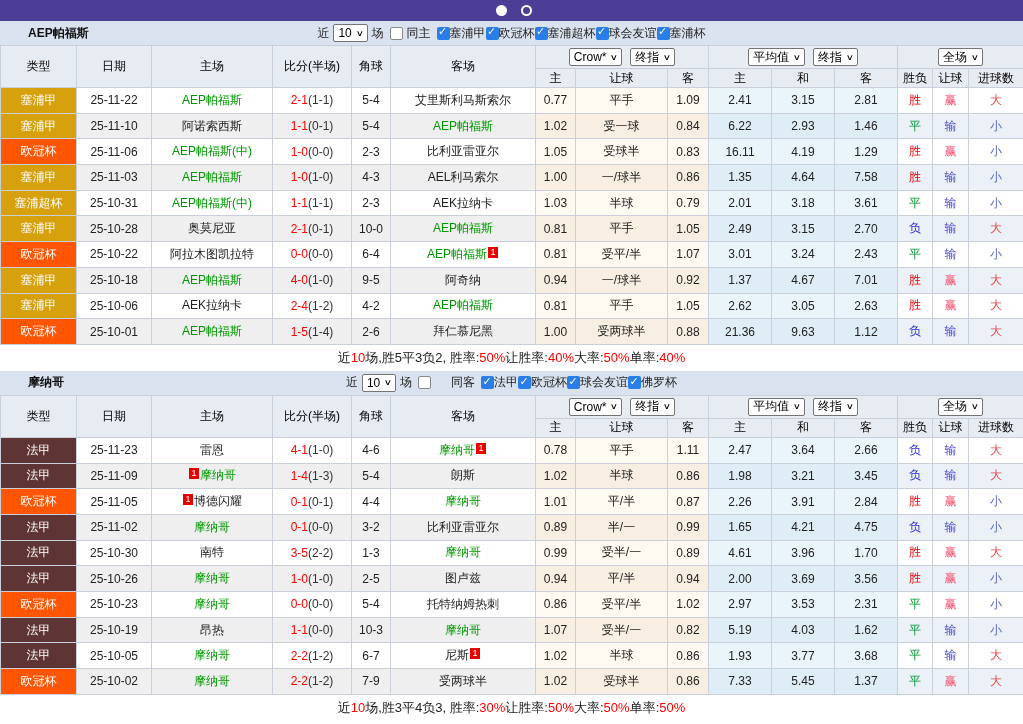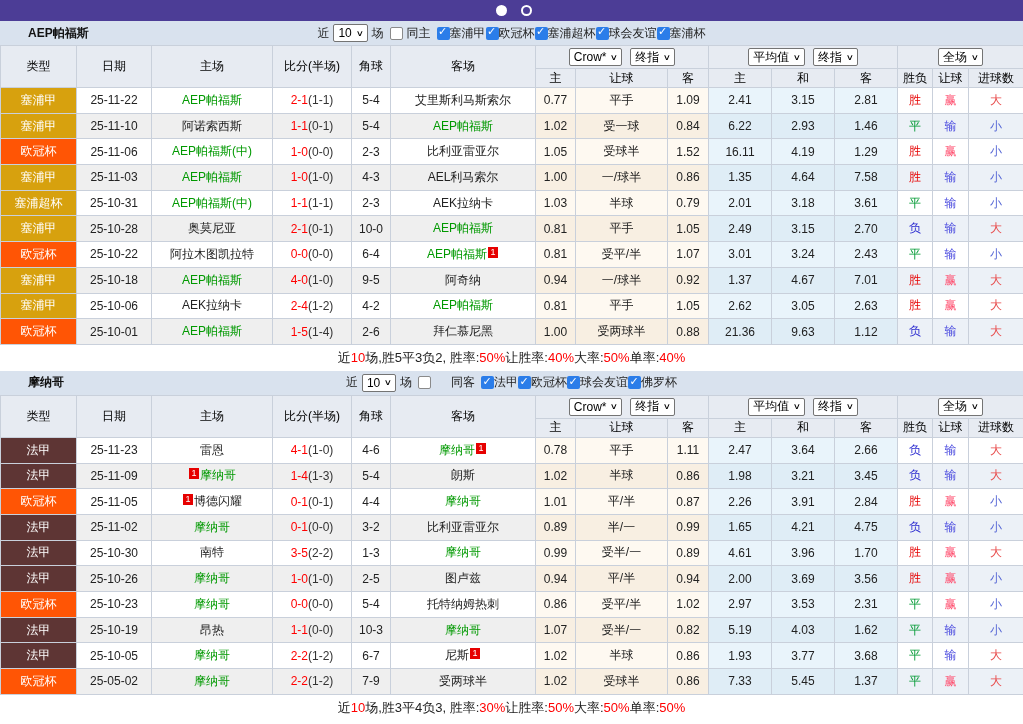--- a/index.html
+++ b/index.html
@@ -216,21 +216,21 @@
         </tr>
         <tr>
           <td class="c-type" style="background: rgb(255, 85, 5);">欧冠杯</td>
           <td class="c-basic">25-11-06</td>
           <td class="c-basic"><span class="tm-g">AEP帕福斯(中)</span></td>
           <td class="c-basic"><span class="sc-m">1-0</span><span class="sc-h">(0-0)</span></td>
           <td class="c-basic">2-3</td>
           <td class="c-basic"><span class="tm">比利亚雷亚尔</span></td>
           <td class="c-cream">1.05</td>
           <td class="c-cream">受球半</td>
-          <td class="c-cream">1.52</td>
+          <td class="c-cream">0.83</td>
           <td class="c-blue">16.11</td>
           <td class="c-blue">4.19</td>
           <td class="c-blue">1.29</td>
           <td class="c-res g-win">胜</td>
           <td class="c-res g-cover">赢</td>
           <td class="c-res g-under">小</td>
         </tr>
         <tr>
           <td class="c-type" style="background: rgb(215, 161, 14);">塞浦甲</td>
           <td class="c-basic">25-11-03</td>
@@ -619,21 +619,21 @@
           <td class="c-cream">0.86</td>
           <td class="c-blue">1.93</td>
           <td class="c-blue">3.77</td>
           <td class="c-blue">3.68</td>
           <td class="c-res g-draw">平</td>
           <td class="c-res g-fail">输</td>
           <td class="c-res g-over">大</td>
         </tr>
         <tr>
           <td class="c-type" style="background: rgb(255, 85, 5);">欧冠杯</td>
-          <td class="c-basic">25-05-02</td>
+          <td class="c-basic">25-10-02</td>
           <td class="c-basic"><span class="tm-g">摩纳哥</span></td>
           <td class="c-basic"><span class="sc-m">2-2</span><span class="sc-h">(1-2)</span></td>
           <td class="c-basic">7-9</td>
           <td class="c-basic"><span class="tm">受两球半</span></td>
           <td class="c-cream">1.02</td>
           <td class="c-cream">受球半</td>
           <td class="c-cream">0.86</td>
           <td class="c-blue">7.33</td>
           <td class="c-blue">5.45</td>
           <td class="c-blue">1.37</td>

